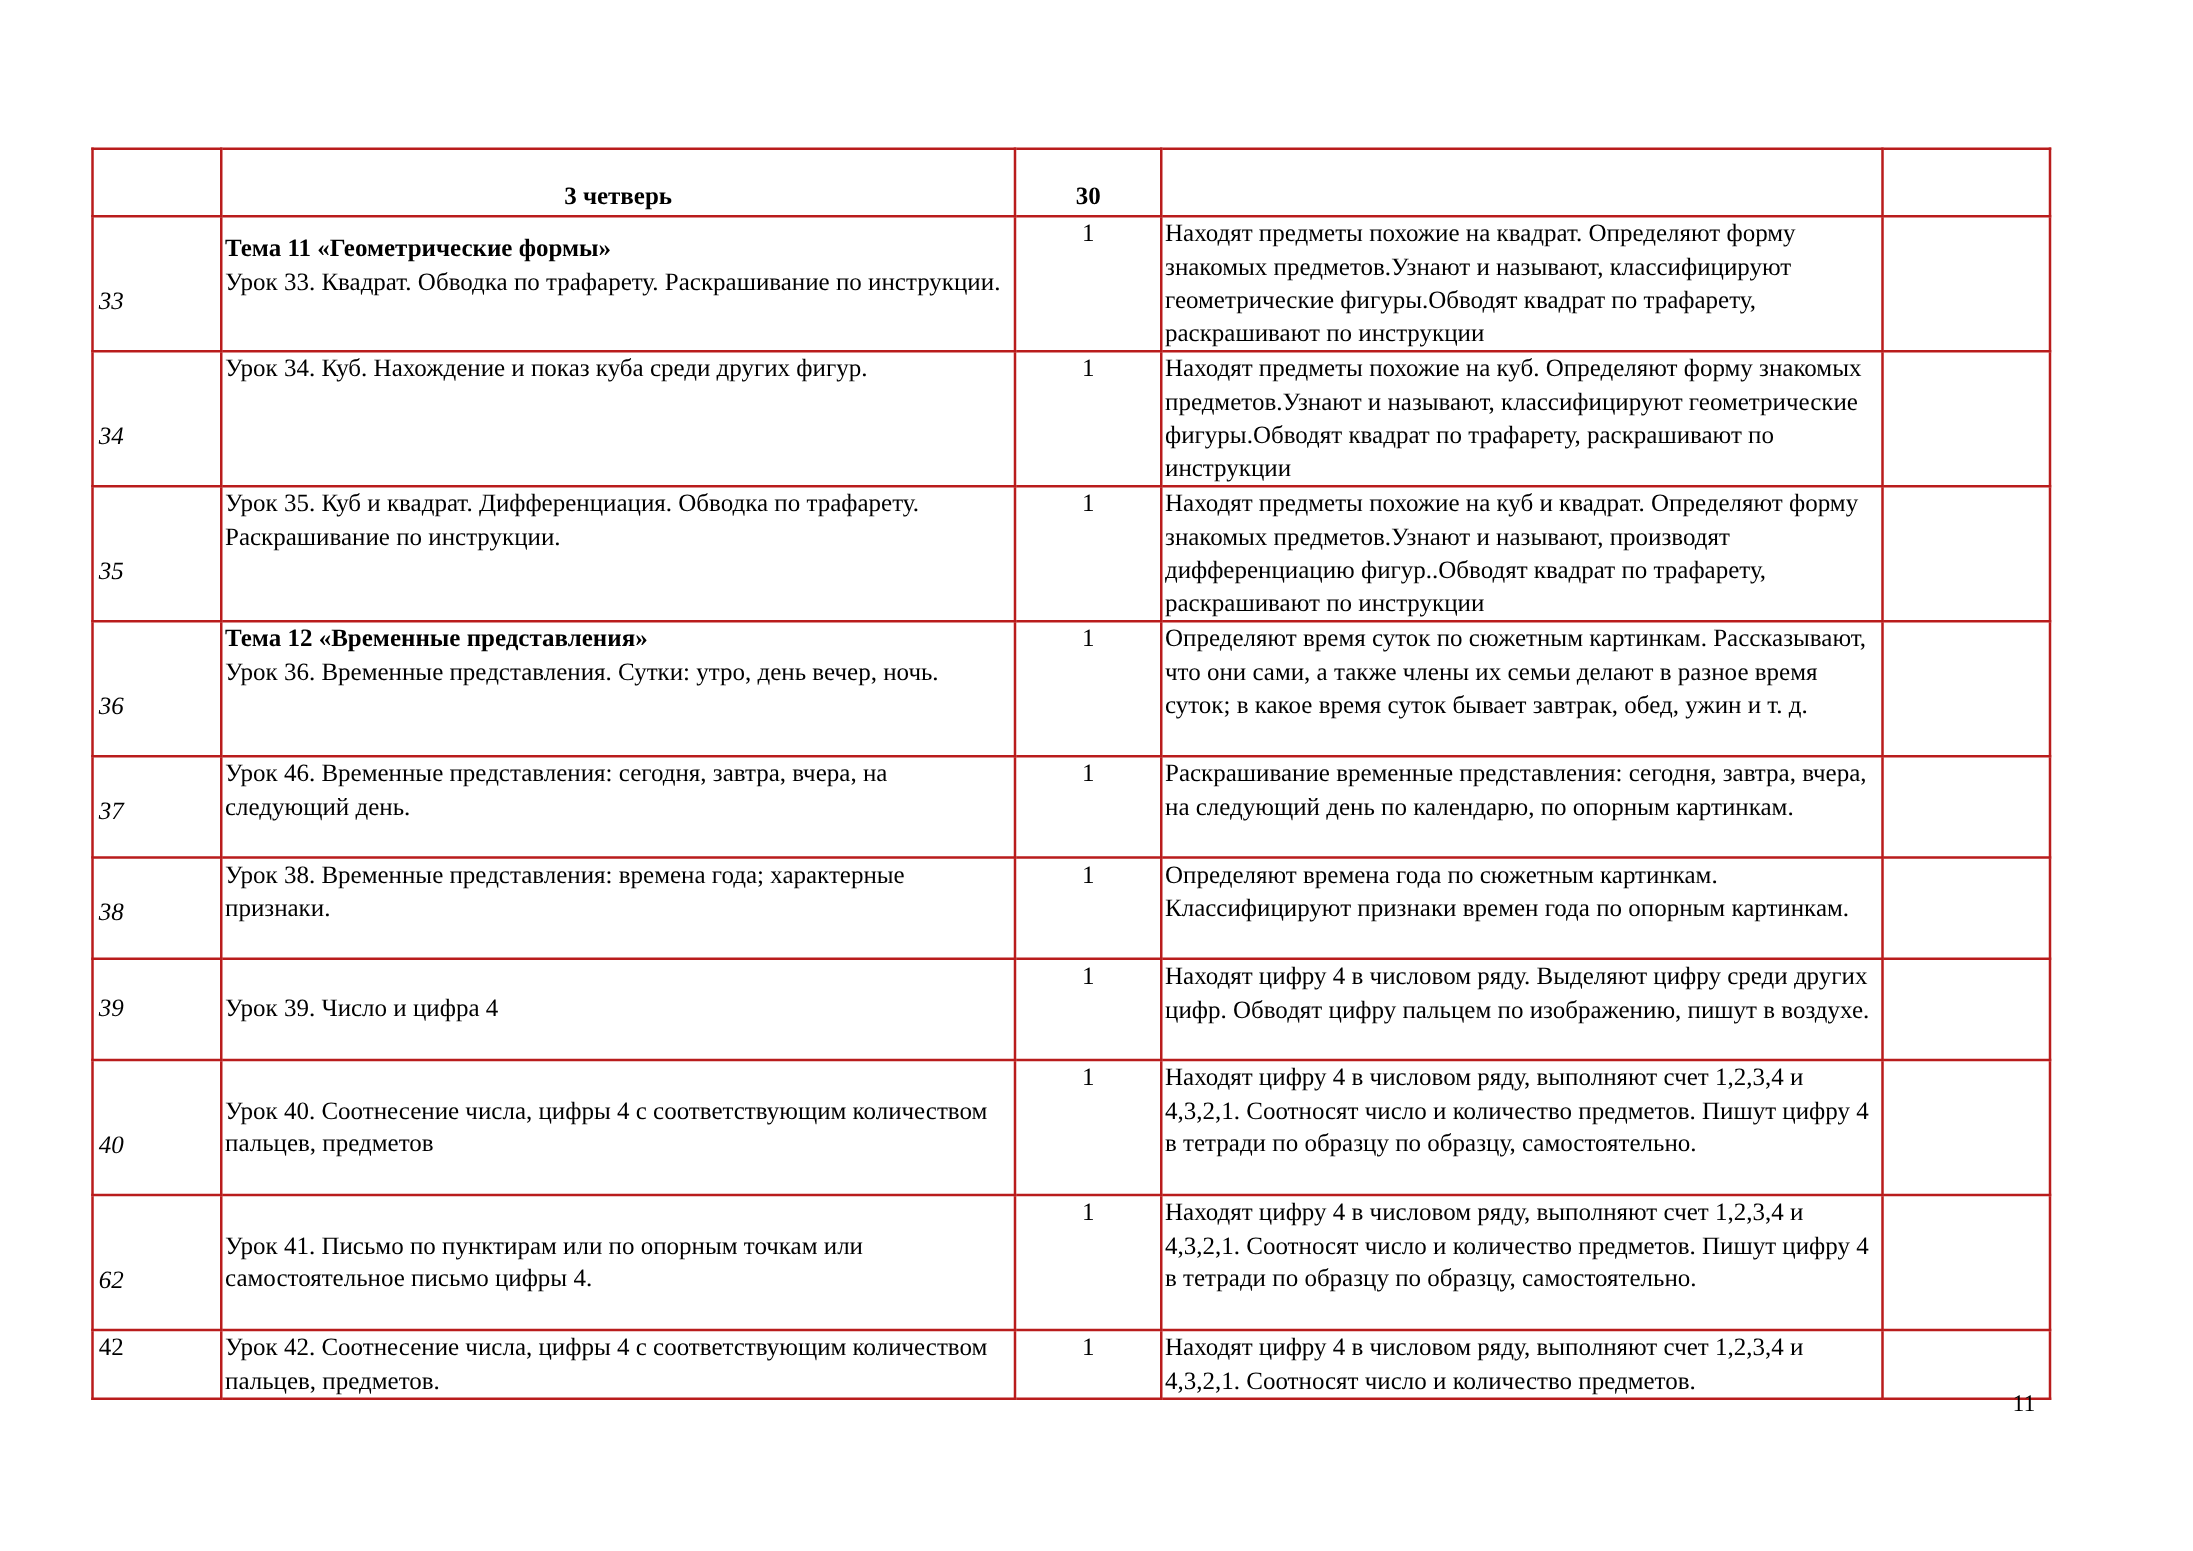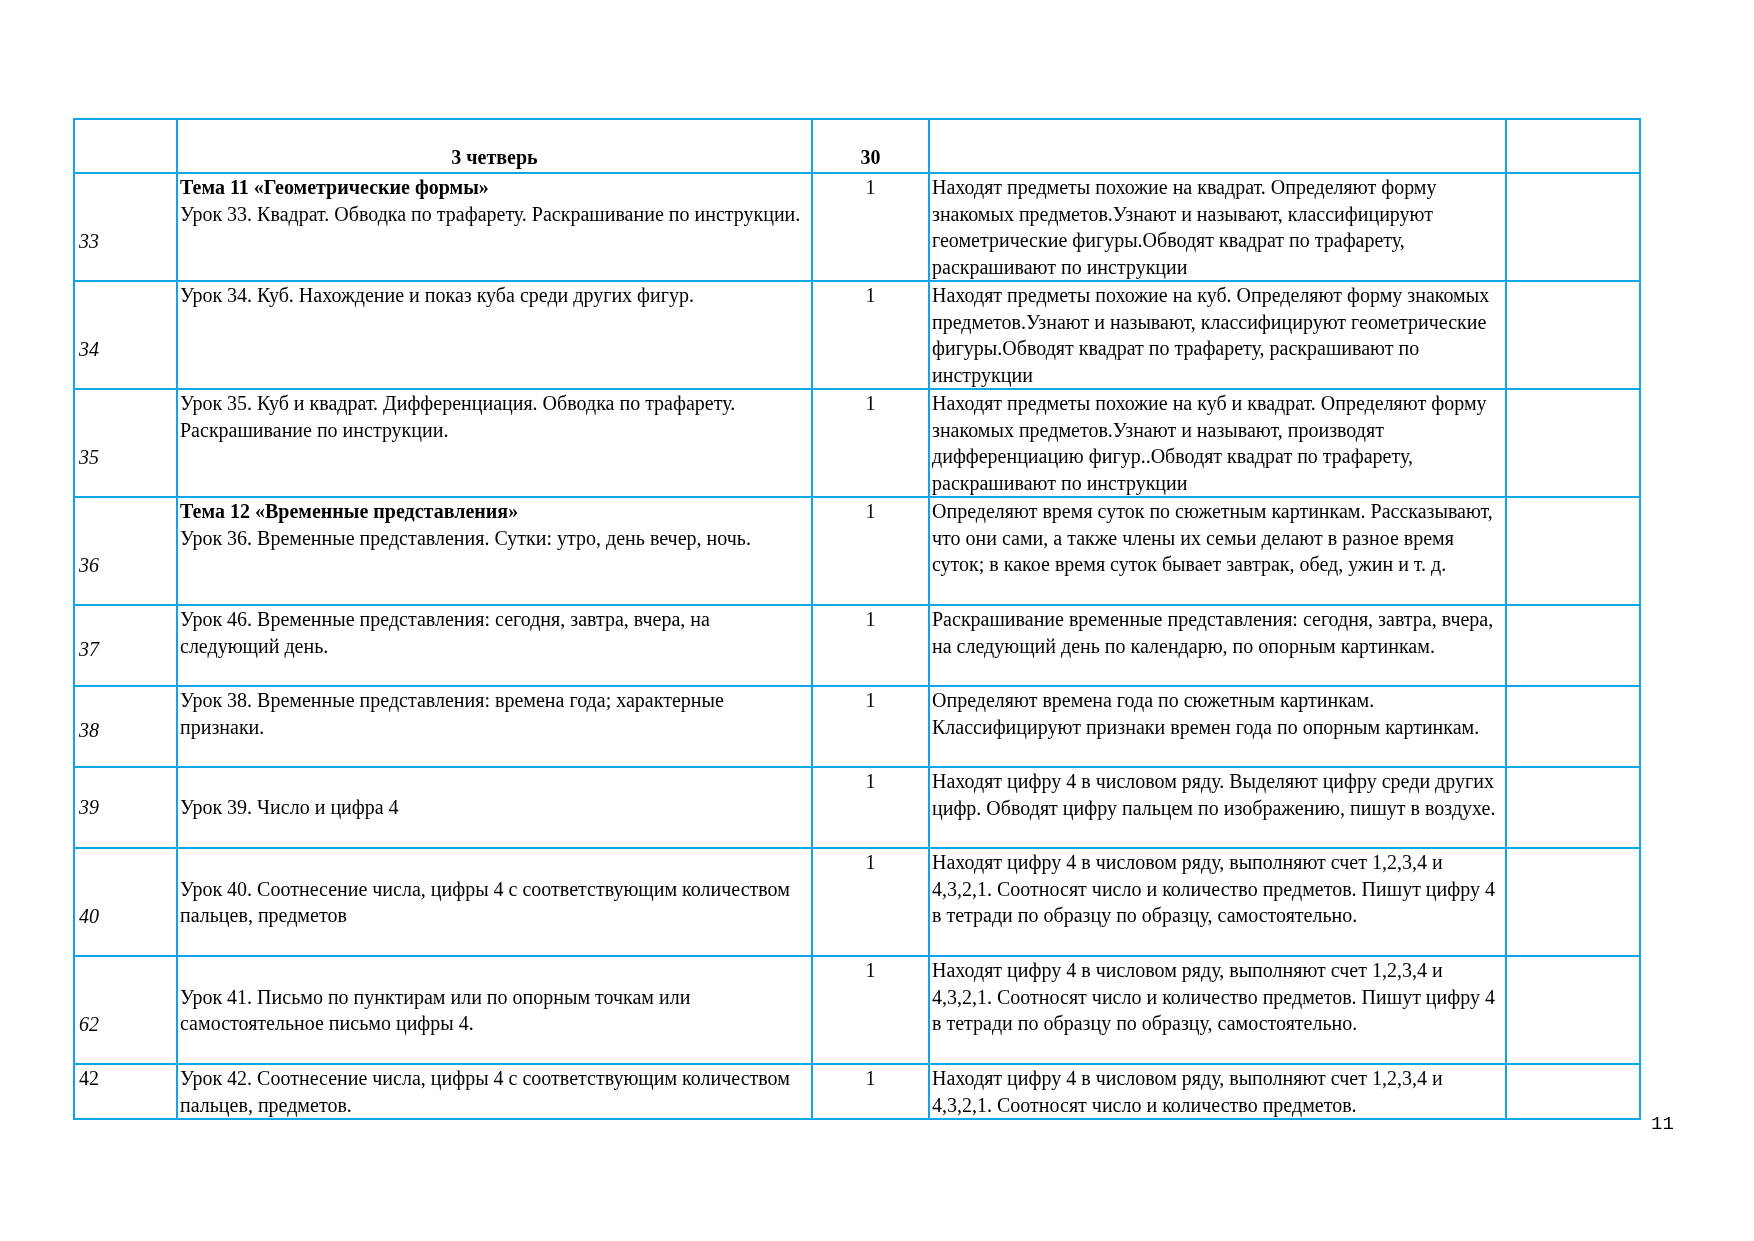--- a/index.html
+++ b/index.html
@@ -4,36 +4,36 @@
 <style>
   html, body { margin: 0; padding: 0; background: #ffffff; }
   body { width: 1754px; height: 1241px; position: relative; overflow: hidden;
          font-family: "Liberation Serif", "DejaVu Serif", serif; color: #000; }
   .page-table {
     position: absolute; left: 73px; top: 118px;
     border-collapse: collapse; table-layout: fixed;
     width: 1566px;
   }
   .page-table td {
-    border: 2px solid #0ea5e9; padding: 0 2px; font-size: 20px; line-height: 26.5px;
+    border: 2px solid #b91c1c; padding: 0 2px; font-size: 20px; line-height: 26.5px;
     vertical-align: top; overflow: hidden;
   }
   col.c-num { width: 103px; }
   col.c-topic { width: 635px; }
   col.c-hours { width: 117px; }
   col.c-activity { width: 577px; }
   col.c-note { width: 134px; }
   .hdr td { height: 50px; vertical-align: bottom; font-weight: bold; text-align: center; padding-bottom: 2px; }
   .num-cell { vertical-align: middle !important; padding-left: 4px !important; font-style: italic; }
   .num-inner { display: block; padding-top: 28px; }
   .hours-cell { text-align: center; }
   .topic-title { font-weight: bold; display: block; }
   .topic-center { vertical-align: middle !important; margin-left: 36px; }
   .page-number {
-    position: absolute; left: 1651px; top: 1113px; font-family: Liberation Mono, monospace;
+    position: absolute; left: 1610px; top: 1113px; font-family: Liberation Serif, serif;
     font-size: 19px;
   }
 </style>
 </head>
 <body>
 
 <table class="page-table">
   <colgroup>
     <col class="c-num">
       <col class="c-topic">
@@ -47,21 +47,21 @@
       <td>3 четверь</td>
       <td>30</td>
       <td></td>
       <td></td>
     </tr>
 
     <tr style="height:108px">
       <td class="num-cell">
           <span class="num-inner">33</span>
         </td>
-      <td style="">
+      <td style="padding-top:12px">
         <span class="topic-title">Тема 11 «Геометрические формы»</span>
         <span>Урок 33. Квадрат. Обводка по трафарету. Раскрашивание по инструкции.</span>
       </td>
       <td class="hours-cell">1</td>
       <td>Находят предметы похожие на квадрат. Определяют форму знакомых предметов.Узнают и называют, классифицируют геометрические фигуры.Обводят квадрат по трафарету, раскрашивают по инструкции</td>
       <td></td>
     </tr>
 
     <tr style="height:108px">
       <td class="num-cell">

